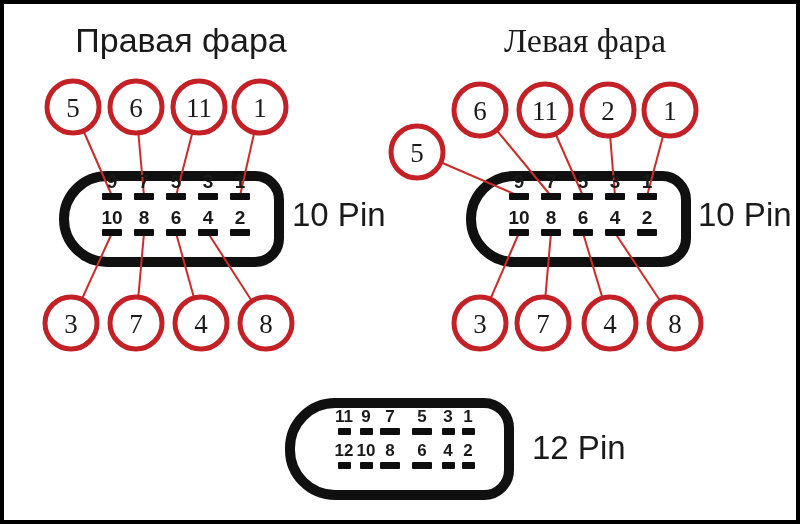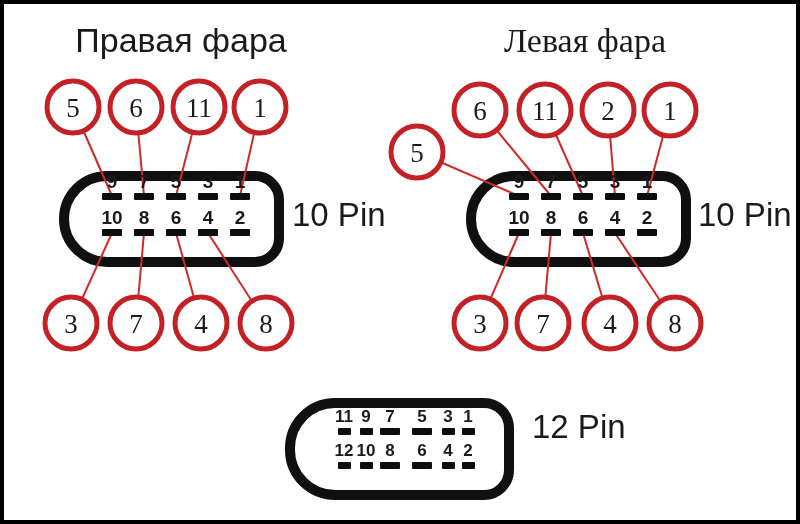--- a/index.html
+++ b/index.html
@@ -41,21 +41,21 @@
   <div class="conn" style="left:55px;top:167px;width:225px;height:96px;" id="conn0"></div>
 
   <div class="conn" style="left:462px;top:167px;width:225px;height:96px;" id="conn1"></div>
 
   <div class="conn" style="left:281px;top:394px;width:229px;height:102px;" id="conn2"></div>
 
   <div class="size-label" style="left:288px;top:194px;">10 Pin</div>
 
   <div class="size-label" style="left:694px;top:194px;">10 Pin</div>
 
-  <div class="size-label" style="left:528px;top:406px;">12 Pin</div>
+  <div class="size-label" style="left:528px;top:427px;">12 Pin</div>
 
   <svg class="overlay" id="overlay" width="800" height="524" viewBox="0 0 800 524" style="left: -4px; top: -4px;">
       <line x1="73" y1="107" x2="112" y2="196" stroke="#cf2b26" stroke-width="2"></line>
       <line x1="136" y1="107" x2="144" y2="196" stroke="#cf2b26" stroke-width="2"></line>
       <line x1="199" y1="107" x2="176" y2="196" stroke="#cf2b26" stroke-width="2"></line>
       <line x1="260" y1="107" x2="240" y2="196" stroke="#cf2b26" stroke-width="2"></line>
       <line x1="71" y1="323" x2="112" y2="233" stroke="#cf2b26" stroke-width="2"></line>
       <line x1="136" y1="323" x2="144" y2="233" stroke="#cf2b26" stroke-width="2"></line>
       <line x1="201" y1="323" x2="176" y2="233" stroke="#cf2b26" stroke-width="2"></line>
       <line x1="266" y1="323" x2="208" y2="233" stroke="#cf2b26" stroke-width="2"></line>

